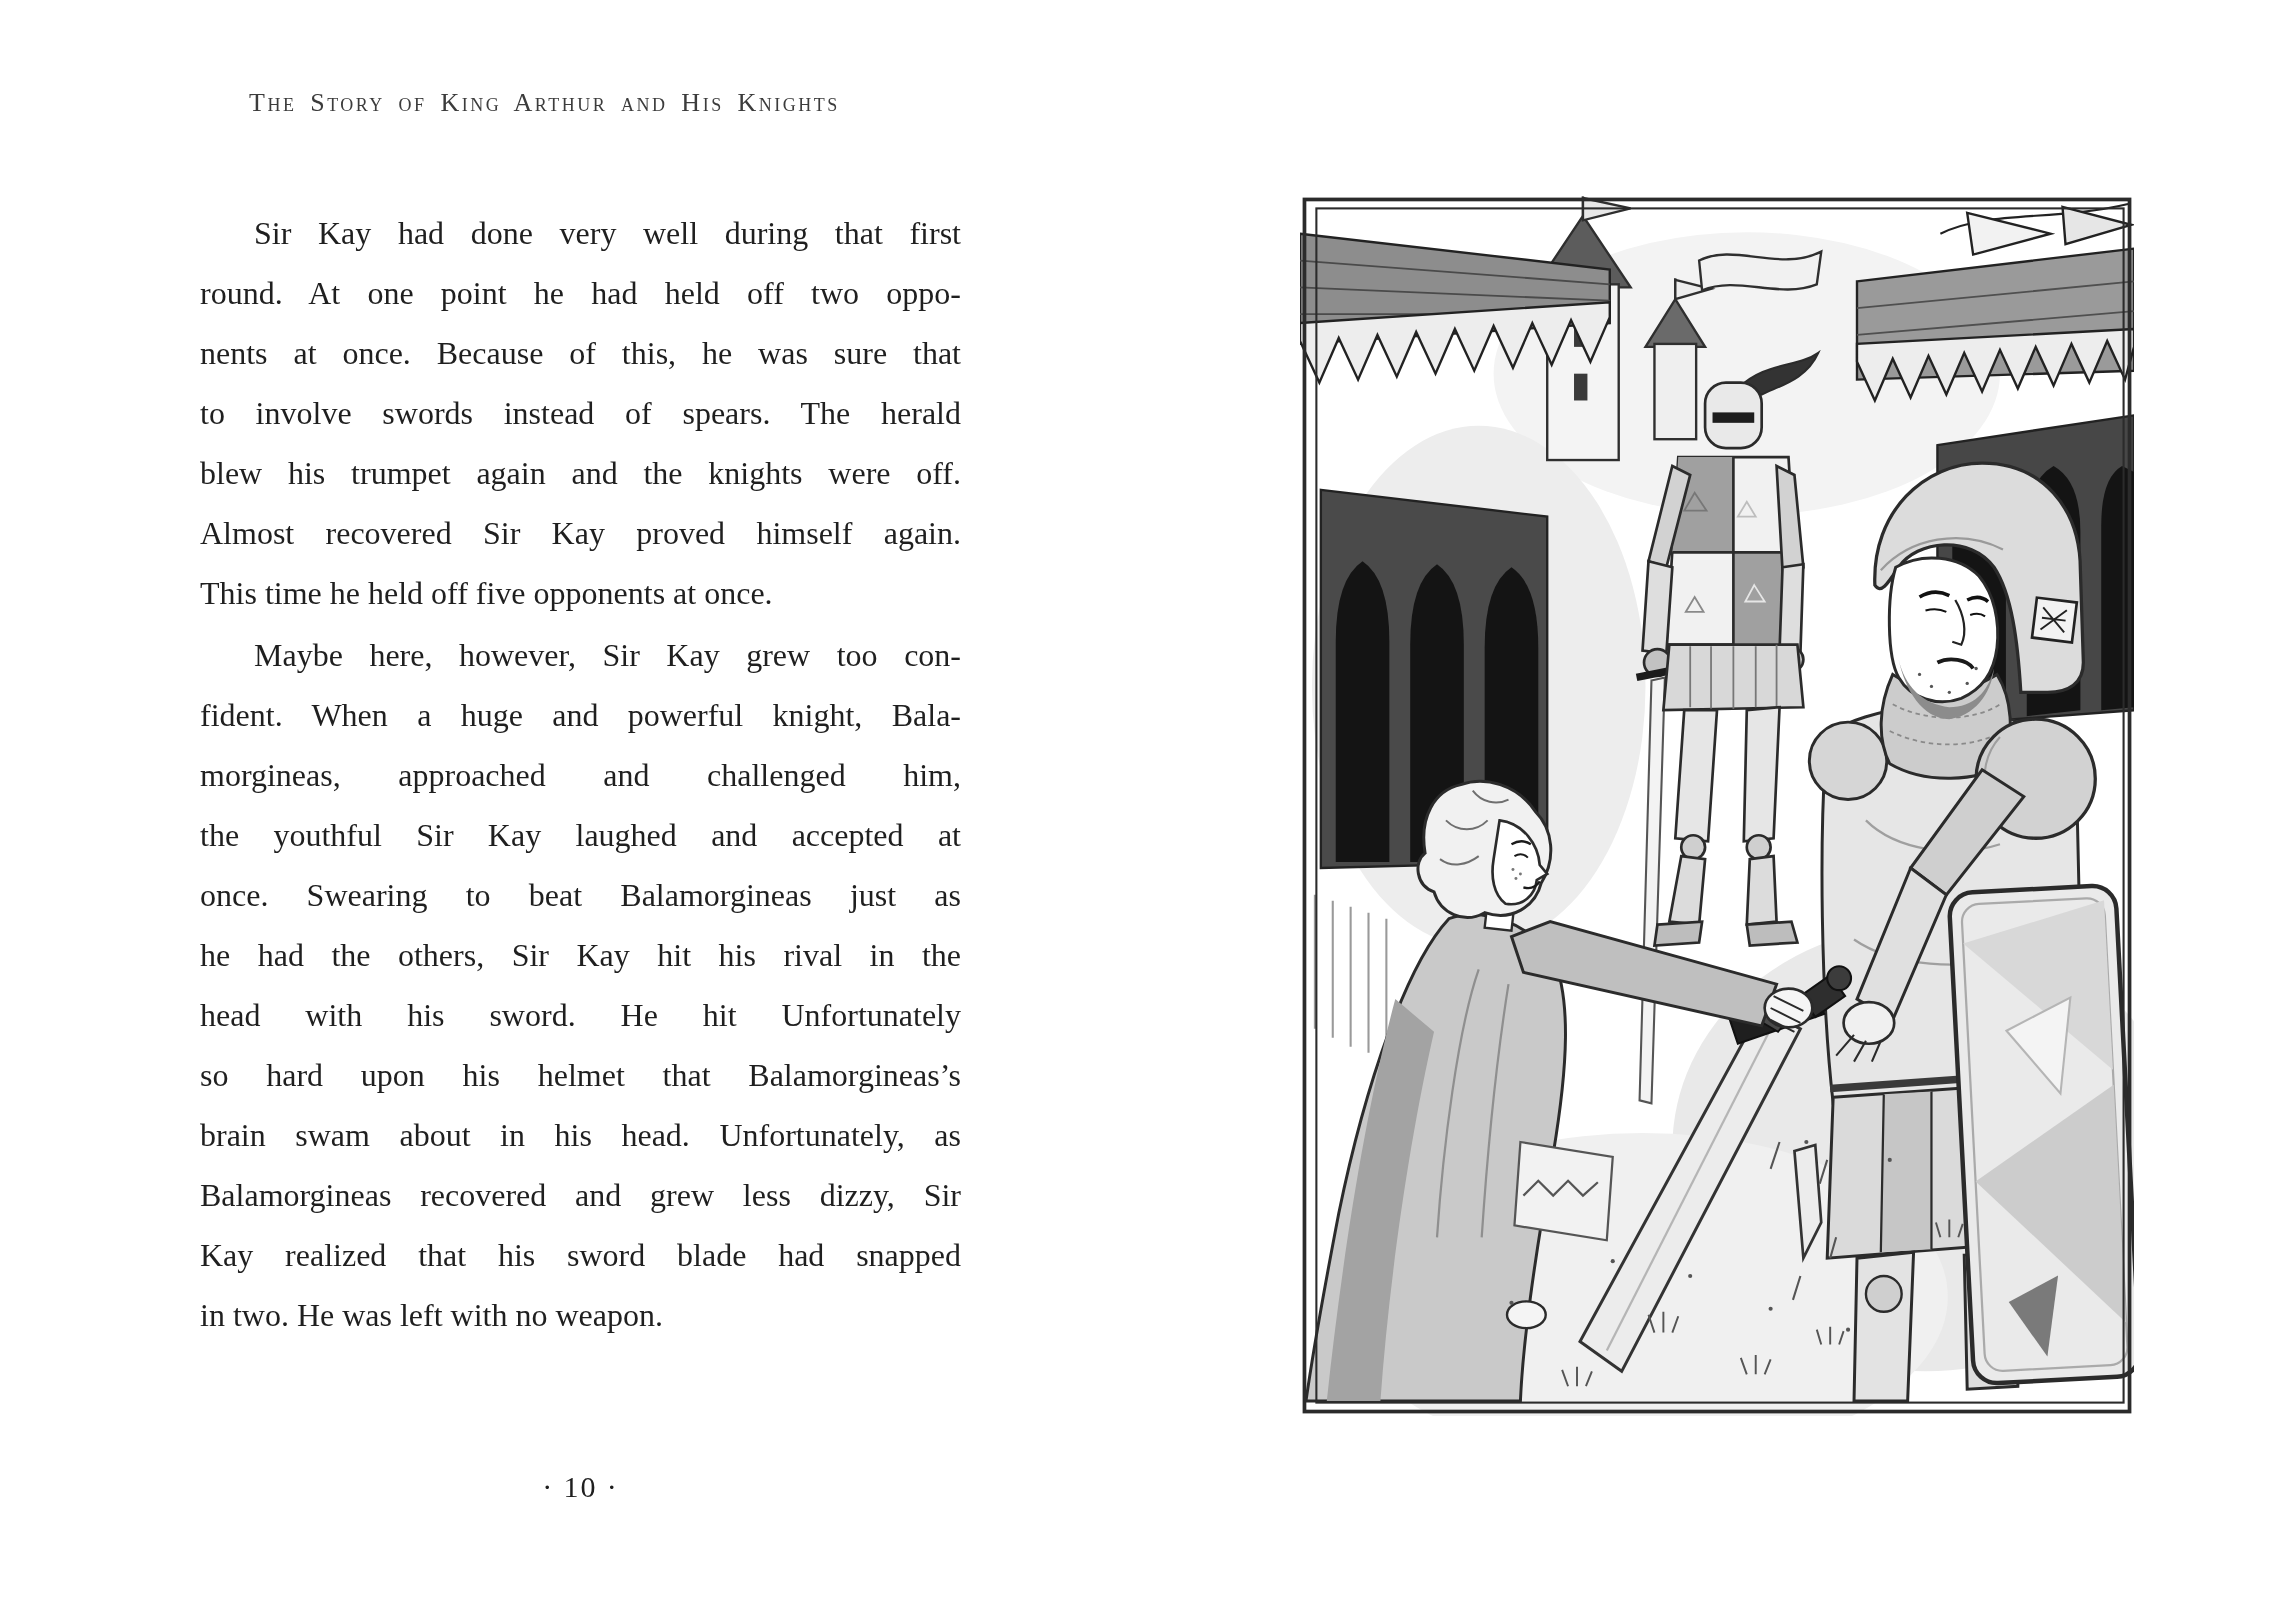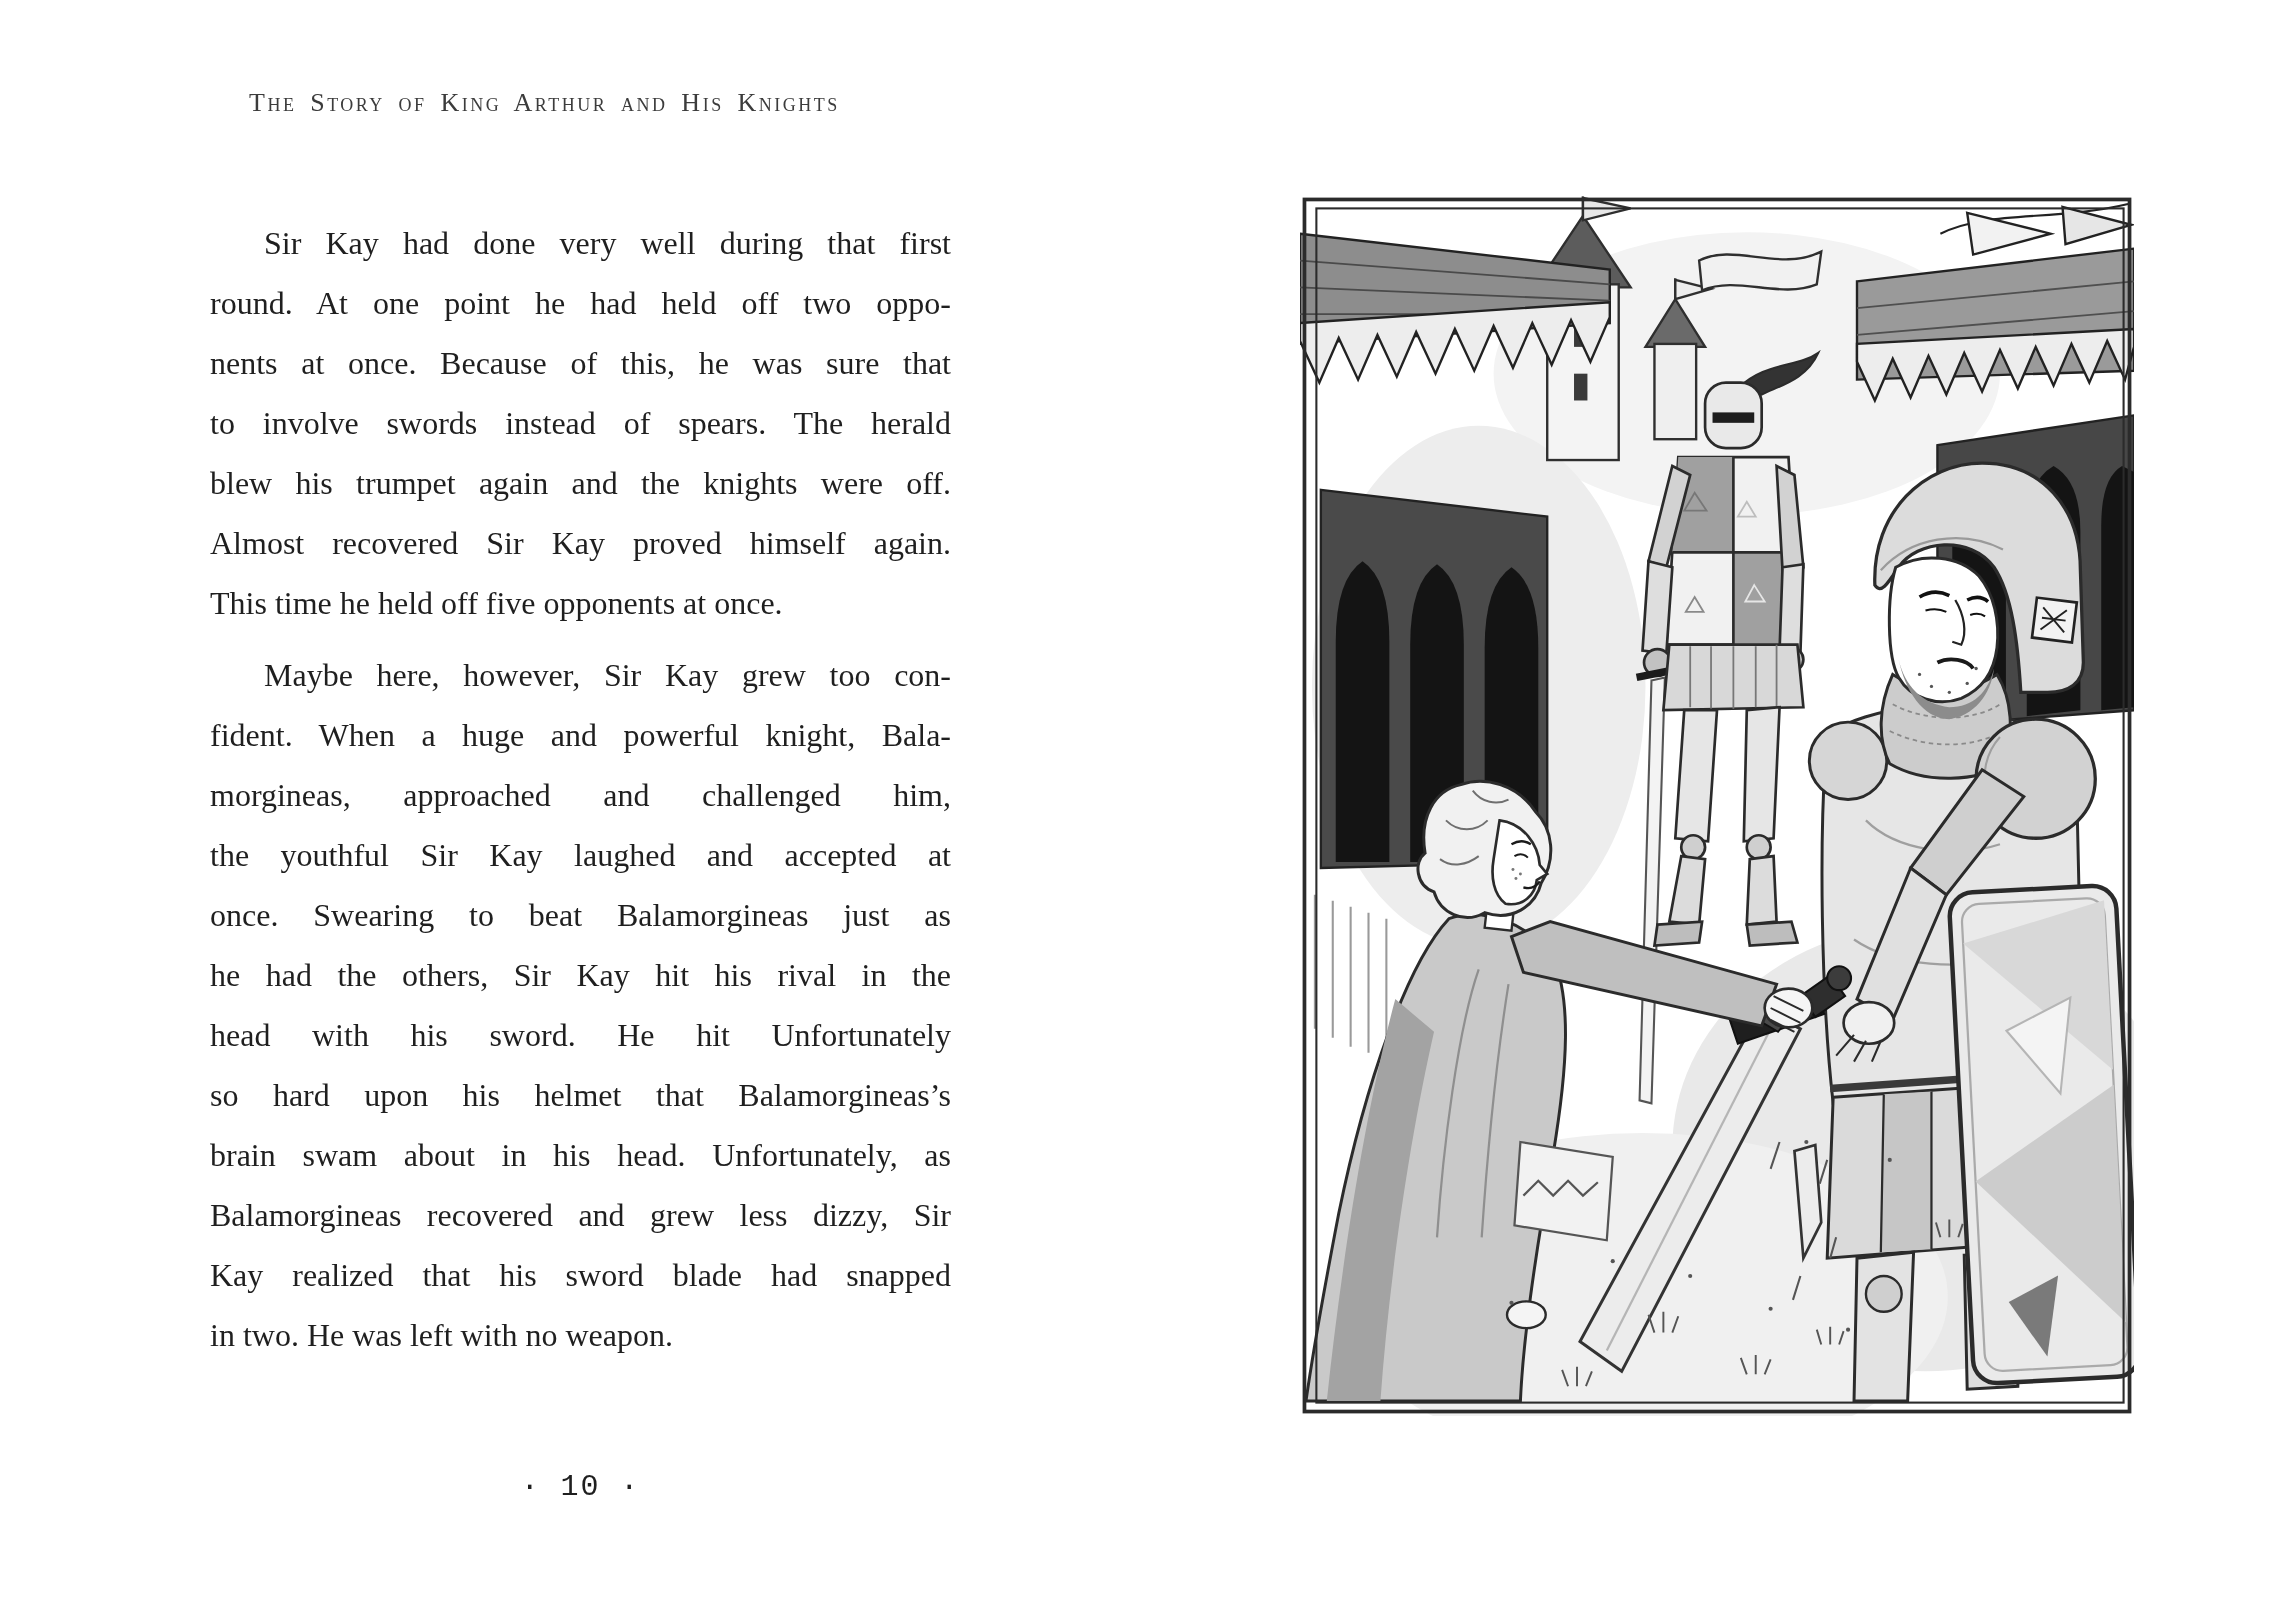--- a/index.html
+++ b/index.html
@@ -16,32 +16,31 @@
     position:absolute;left:249px;top:88px;
     font-variant:small-caps;
     font-size:26px;letter-spacing:2.5px;word-spacing:4.8px;
     color:var(--running-head,#3c3c3c);
   }
   .body-text{
     position:absolute;left:198px;top:201px;width:765px;
     font-size:32px;line-height:60px;
     color:var(--ink,#1f1f1f);
   }
-  .para{margin:12px;}
+  .para{margin:2px;}
   .line{
     text-align:justify;text-align-last:justify;text-justify:inter-word;
     white-space:normal;
   }
   .line.last{text-align-last:left;}
   .line.first{text-indent:54px;}
   .folio{
     position:absolute;left:198px;top:1470px;width:765px;
     text-align:center;font-size:30px;letter-spacing:1.9px;
     color:var(--ink,#2a2a2a);
-    font-family:Liberation Mono, monospace;
   }
   .illustration-frame{
     position:absolute;left:1300px;top:195px;width:834px;height:1221px;
   }
   .illustration-frame svg{display:block;width:100%;height:100%;}
 </style>
 </head>
 <body>
 
 <div class="spread">

